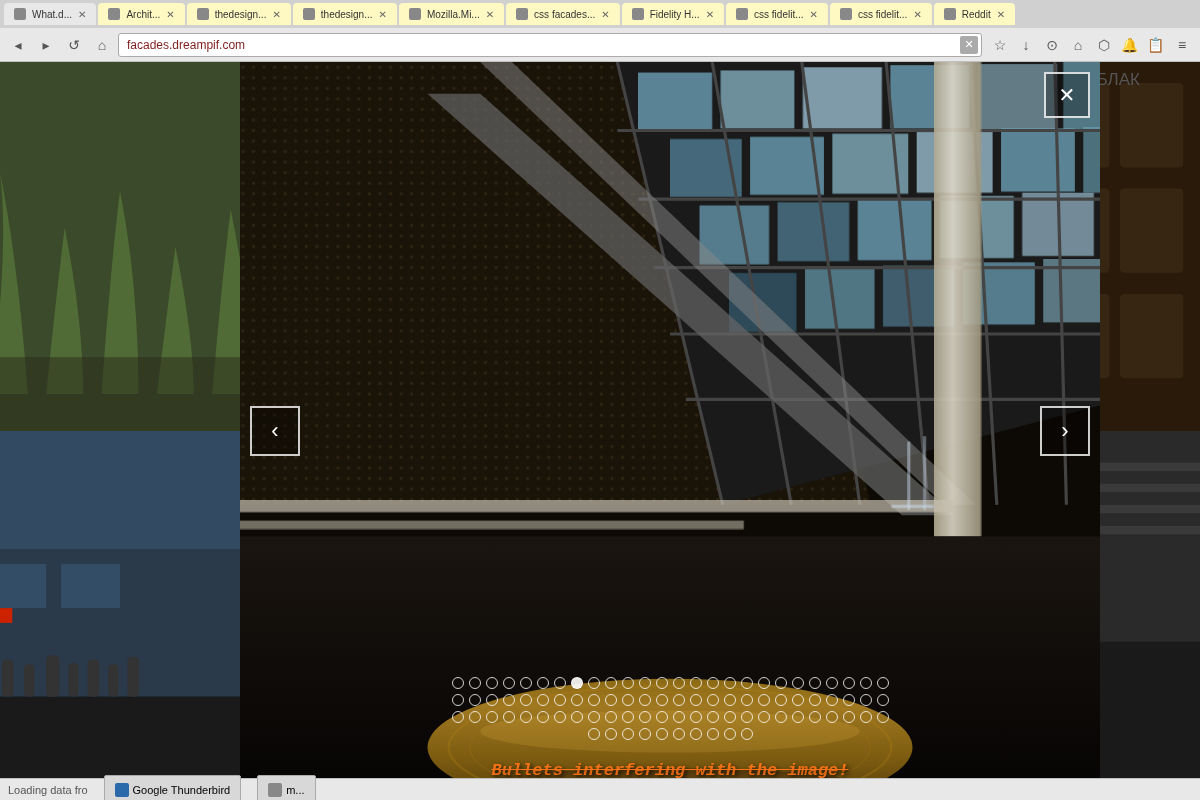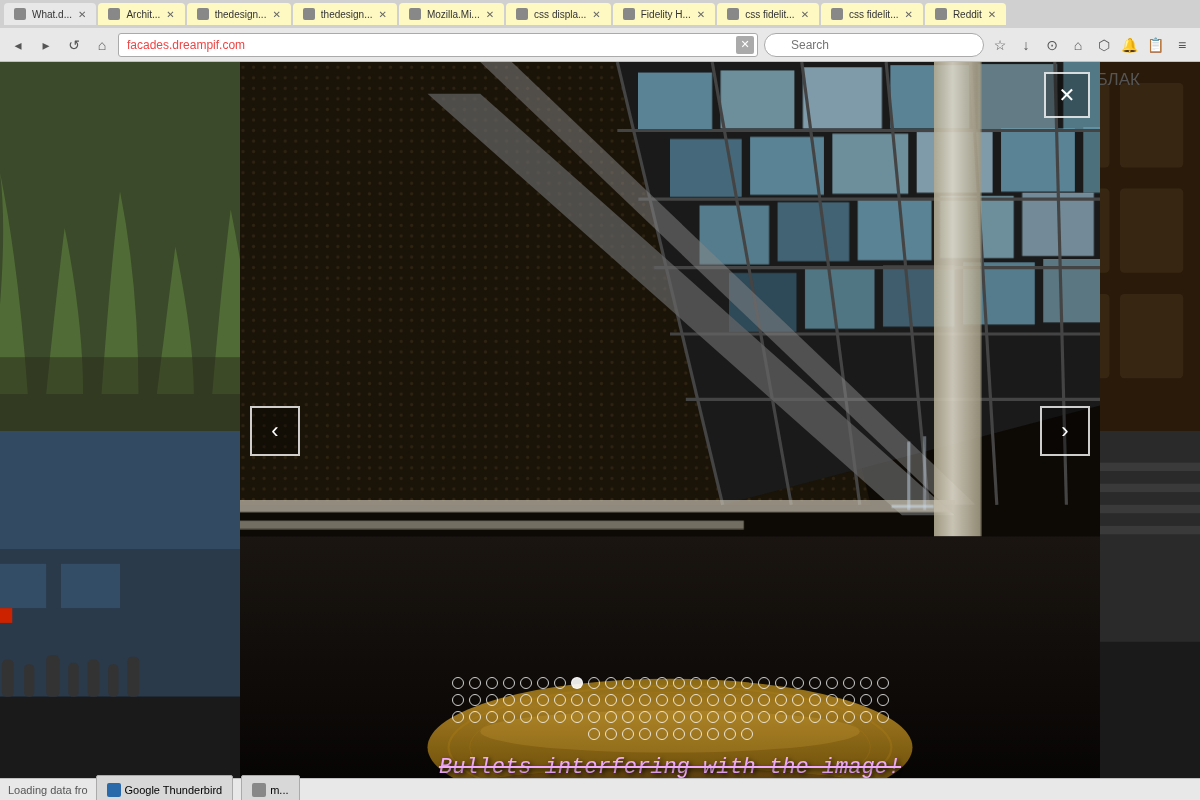--- a/index.html
+++ b/index.html
@@ -95,21 +95,21 @@
     .nav-btn:disabled { color: #aaa; cursor: default; }
 
     .address-bar {
       flex: 1;
       height: 24px;
       border: 1px solid #aaa;
       border-radius: 3px;
       padding: 0 8px;
       font-size: 12px;
       background: white;
-      color: #ef4444;
+      color: #7f1d1d;
     }
 
     .address-close-btn {
       width: 18px;
       height: 18px;
       background: #aaa;
       border: none;
       border-radius: 2px;
       color: white;
       font-size: 11px;
@@ -250,23 +250,23 @@
       position: absolute;
       bottom: 20px;
       left: 0;
       right: 0;
       text-align: center;
       z-index: 30;
     }
 
     .caption-text {
       font-family: 'Courier New', monospace;
-      font-size: 22px;
-      font-weight: normal;
-      color: #f0abfc;
+      font-size: 17px;
+      font-weight: bold;
+      color: #f97316;
       text-shadow: 2px 2px 4px rgba(0,0,0,0.8);
       font-style: italic;
       text-decoration: line-through;
     }
 
     
     .nav-prev, .nav-next {
       position: absolute;
       top: 50%;
       transform: translateY(-50%);
@@ -347,21 +347,21 @@
       position: fixed;
       bottom: 0;
       left: 0;
       right: 0;
       height: 22px;
       background: #e8e8e8;
       border-top: 1px solid #c0c0c0;
       display: flex;
       align-items: center;
       padding: 0 8px;
-      gap: 8px;
+      gap: 16px;
       font-size: 11px;
       color: #555;
       z-index: 100;
     }
 
     .taskbar-btn {
       height: 30px;
       padding: 0 10px;
       border: 1px solid #aaa;
       background: #d8d8d8;
@@ -407,21 +407,21 @@
       <span class="tab-label">thedesign...</span>
       <span class="tab-close">✕</span>
     </div>
     <div class="tab">
       <div class="tab-favicon"></div>
       <span class="tab-label">Mozilla.Mi...</span>
       <span class="tab-close">✕</span>
     </div>
     <div class="tab">
       <div class="tab-favicon"></div>
-      <span class="tab-label">css displa...</span>
+      <span class="tab-label">css facades...</span>
       <span class="tab-close">✕</span>
     </div>
     <div class="tab">
       <div class="tab-favicon"></div>
       <span class="tab-label">Fidelity H...</span>
       <span class="tab-close">✕</span>
     </div>
     <div class="tab">
       <div class="tab-favicon"></div>
       <span class="tab-label">css fidelit...</span>
@@ -439,24 +439,20 @@
     </div>
   </div>
 
   <div class="nav-bar">
     <button class="nav-btn">◂</button>
     <button class="nav-btn">▸</button>
     <button class="nav-btn">↺</button>
     <button class="nav-btn">⌂</button>
     <input class="address-bar" type="text" value="facades.dreampif.com" style="">
     <button class="address-close-btn">✕</button>
-    <div class="search-wrapper">
-      <span class="search-icon-inline">🔍</span>
-      <input class="search-box" type="text" placeholder="Search" style="">
-    </div>
     <div class="nav-icons">
       <button class="nav-icon-btn">☆</button>
       <button class="nav-icon-btn">↓</button>
       <button class="nav-icon-btn">⊙</button>
       <button class="nav-icon-btn">⌂</button>
       <button class="nav-icon-btn">⬡</button>
       <button class="nav-icon-btn">🔔</button>
       <button class="nav-icon-btn">📋</button>
       <button class="nav-icon-btn">≡</button>
     </div>

